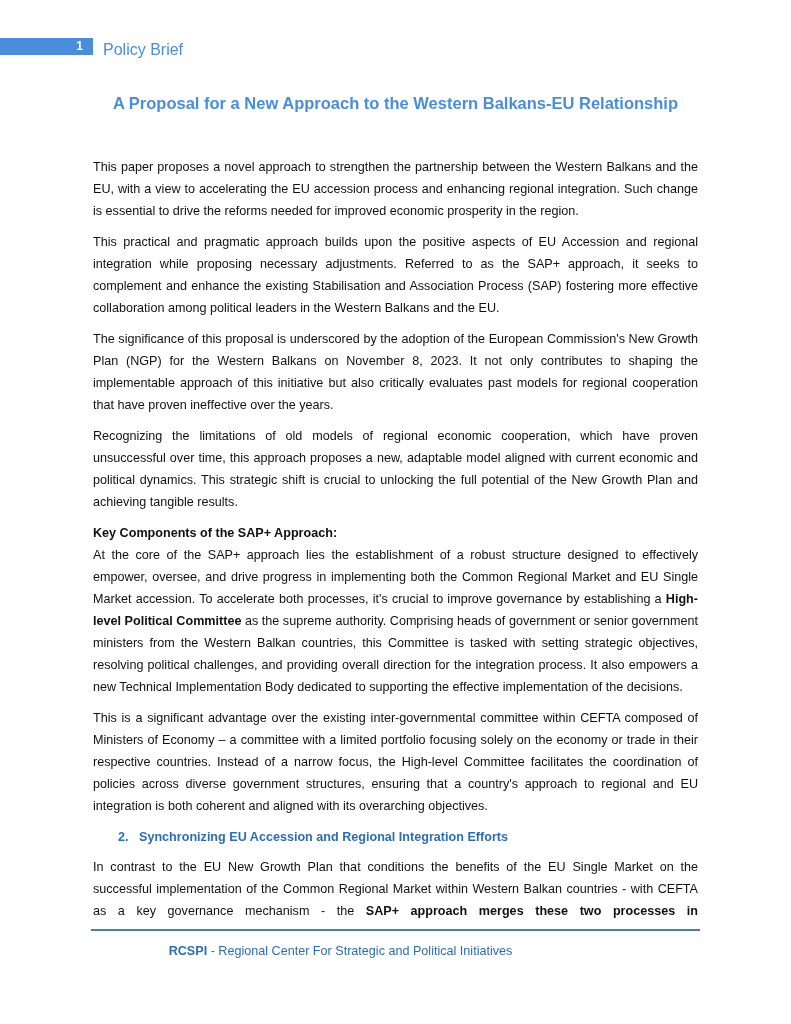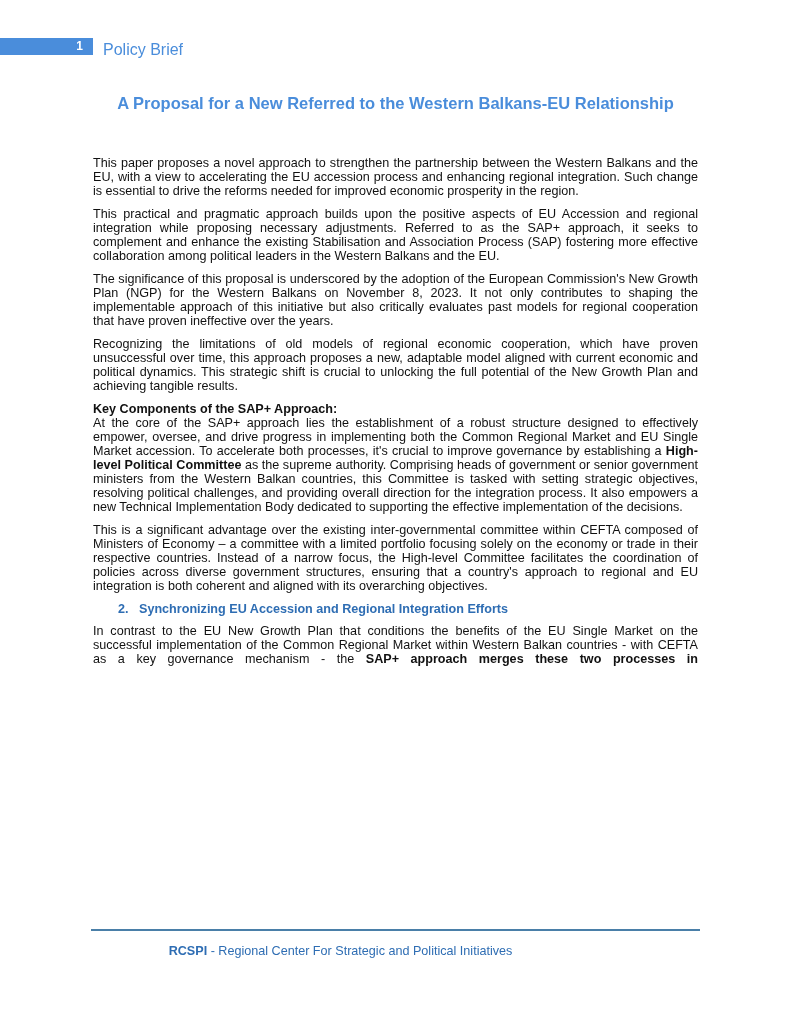--- a/index.html
+++ b/index.html
@@ -14,21 +14,21 @@
     }
     .header-title {
       position: absolute; left: 103px; top: 40px; font-size: 16px; color: #4a8ddb; line-height: 20px;
     }
     .doc-title {
       position: absolute; left: 0; width: 791px; top: 94px; text-align: center;
       font-size: 16.5px; font-weight: bold; color: #4a8ddb;
     }
     .content {
       position: absolute; left: 93px; width: 605px; top: 156px;
-      font-size: 12.6px; line-height: 14px;
+      font-size: 12.6px; line-height: 22px;
     }
     .content p { margin: 0 0 9px 0; text-align: justify; }
     .content p.last { text-align: justify; text-align-last: justify; }
     .key-heading { font-weight: bold; margin: 0 0 0 0; }
     .numbered {
       font-weight: bold; color: #2e6db3; margin: 0 0 8px 0; padding-left: 25px;
     }
     .numbered .num { display: inline-block; width: 21px; }
     b { font-weight: bold; }
     .footer-line {
@@ -41,21 +41,21 @@
     .footer-text .org { font-weight: bold; }
   </style>
 </head>
 <body>
 
 <div class="header-bar">
   <span>1</span>
 </div>
 <div class="header-title">Policy Brief</div>
 
-<div class="doc-title">A Proposal for a New Referred to the Western Balkans-EU Relationship</div>
+<div class="doc-title">A Proposal for a New Approach to the Western Balkans-EU Relationship</div>
 
 <div class="content">
   <p>This paper proposes a novel approach to strengthen the partnership between the Western Balkans and the EU, with a view to accelerating the EU accession process and enhancing regional integration. Such change is essential to drive the reforms needed for improved economic prosperity in the region.</p>
   <p>This practical and pragmatic approach builds upon the positive aspects of EU Accession and regional integration while proposing necessary adjustments. Referred to as the SAP+ approach, it seeks to complement and enhance the existing Stabilisation and Association Process (SAP) fostering more effective collaboration among political leaders in the Western Balkans and the EU.</p>
   <p>The significance of this proposal is underscored by the adoption of the European Commission's New Growth Plan (NGP) for the Western Balkans on November 8, 2023. It not only contributes to shaping the implementable approach of this initiative but also critically evaluates past models for regional cooperation that have proven ineffective over the years.</p>
   <p>Recognizing the limitations of old models of regional economic cooperation, which have proven unsuccessful over time, this approach proposes a new, adaptable model aligned with current economic and political dynamics. This strategic shift is crucial to unlocking the full potential of the New Growth Plan and achieving tangible results.</p>
 
   <div class="key-heading">Key Components of the SAP+ Approach:</div>
 
   <p><span>At the core of the SAP+ approach lies the establishment of a robust structure designed to effectively empower, oversee, and drive progress in implementing both the Common Regional Market and EU Single Market accession. To accelerate both processes, it's crucial to improve governance by establishing a </span><b>High-level Political Committee</b><span> as the supreme authority. Comprising heads of government or senior government ministers from the Western Balkan countries, this Committee is tasked with setting strategic objectives, resolving political challenges, and providing overall direction for the integration process. It also empowers a new Technical Implementation Body dedicated to supporting the effective implementation of the decisions.</span></p>

